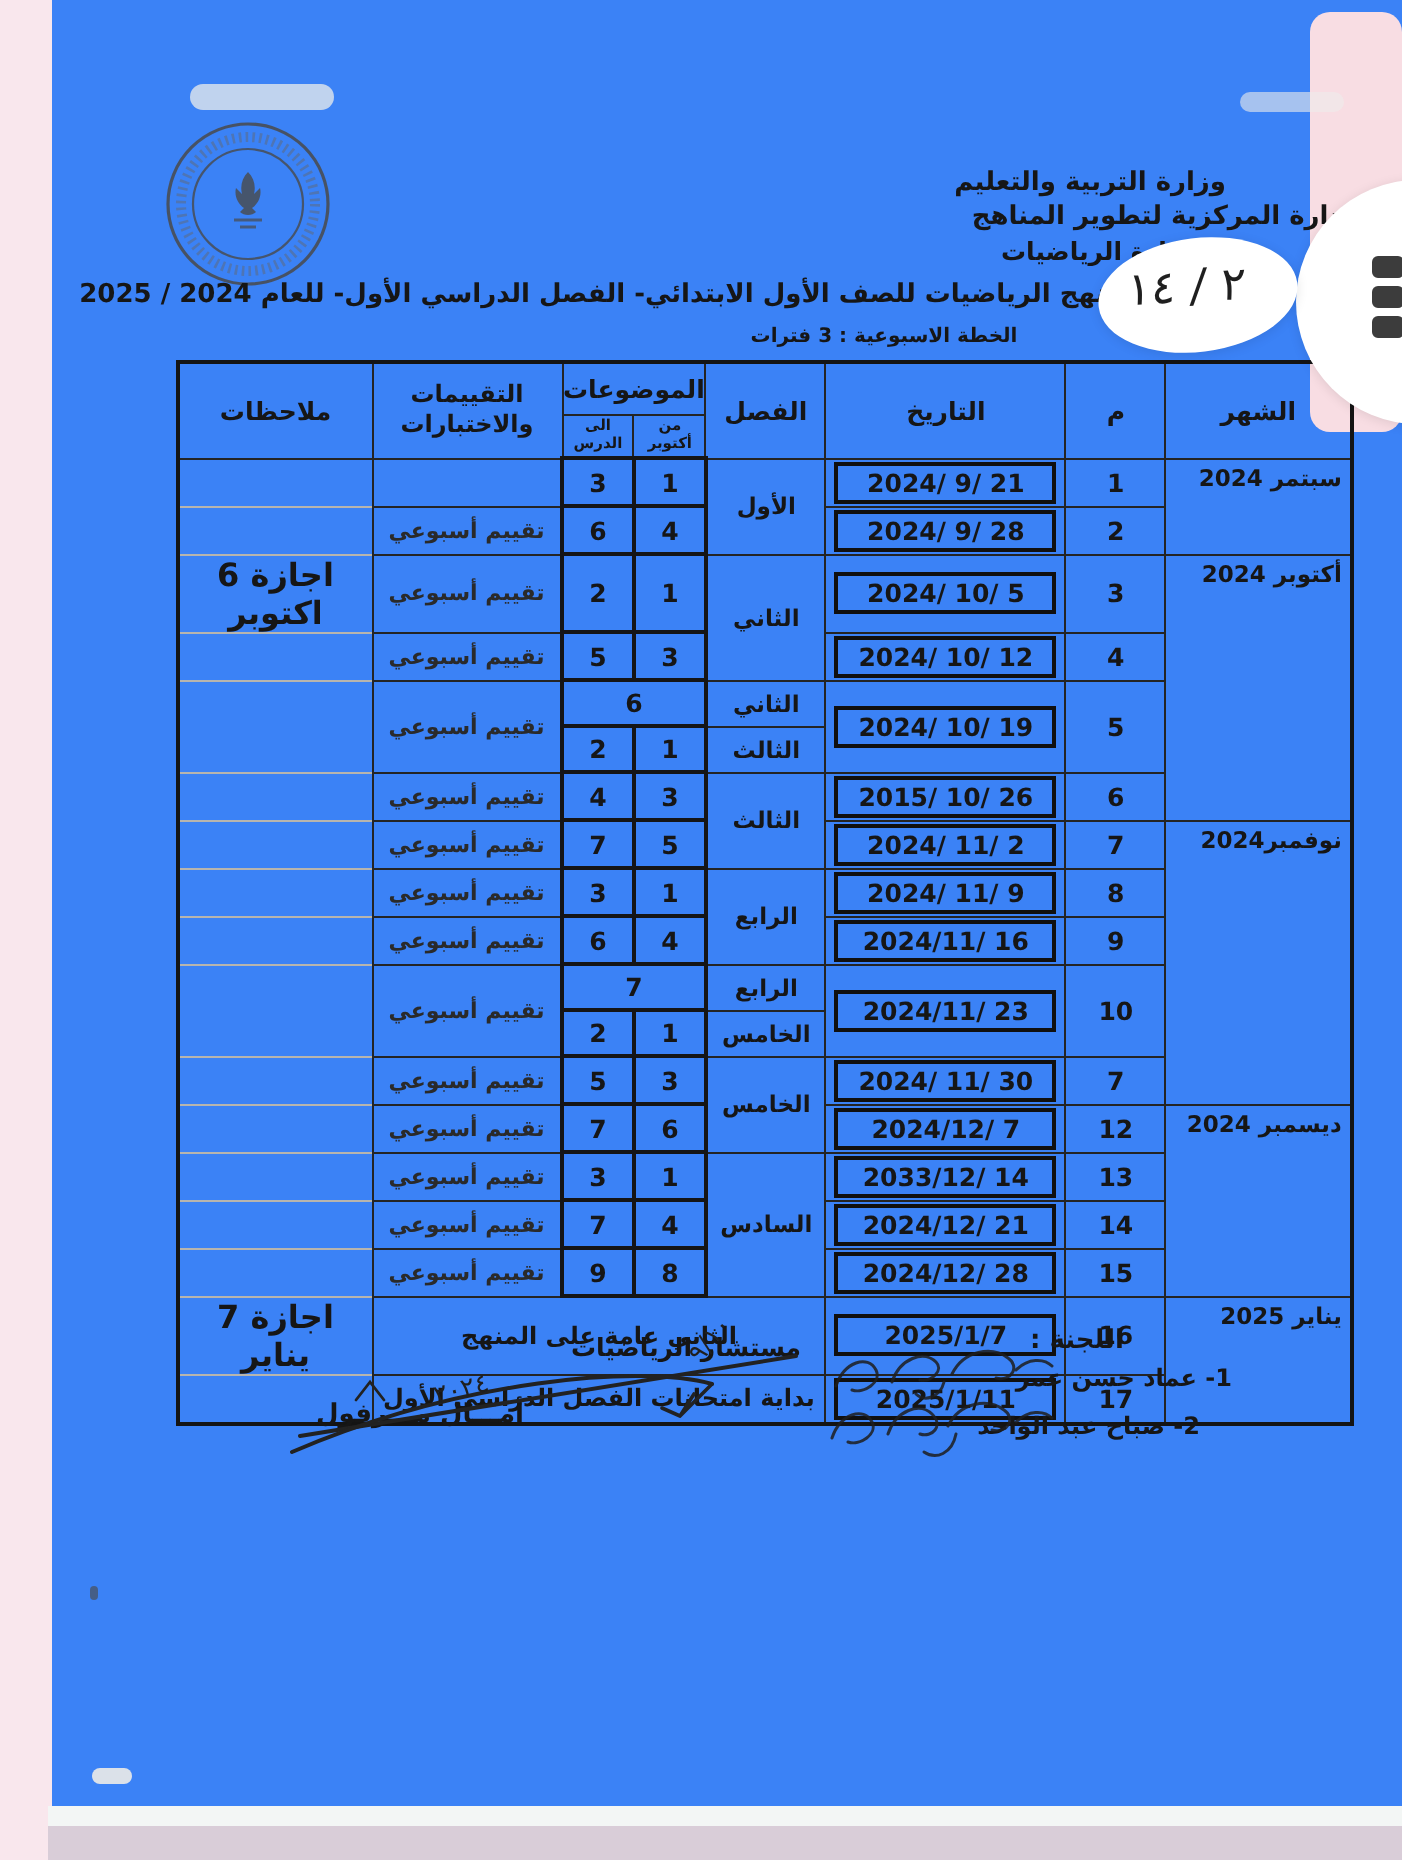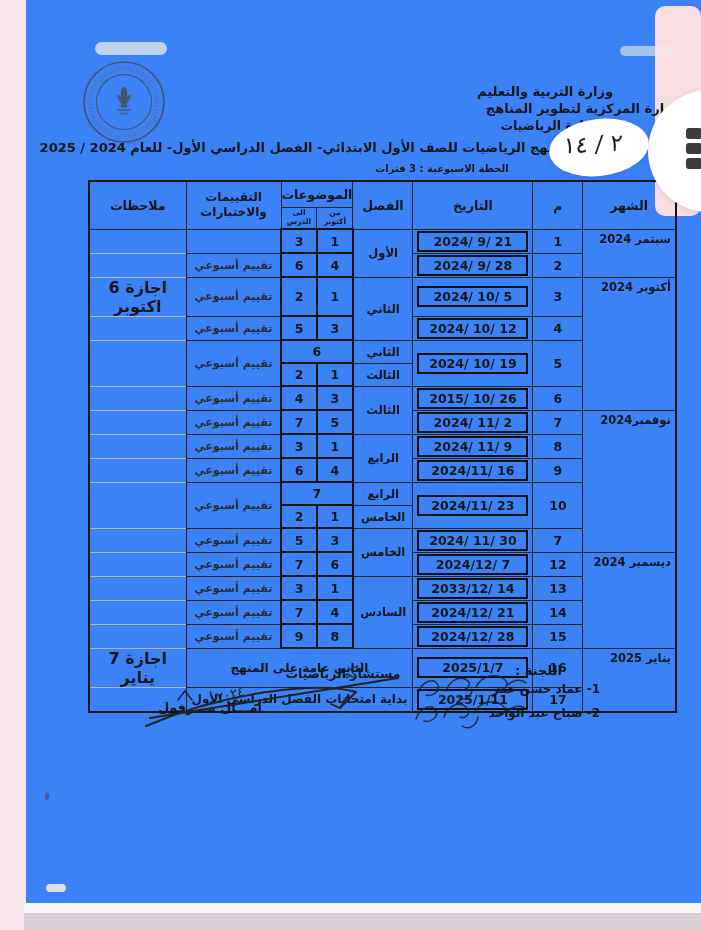--- a/index.html
+++ b/index.html
@@ -44,21 +44,21 @@
   td.c-chap{font-size:11.5px;font-weight:bold;}
   td.tp{border-width:2px;border-color:#151515;font-size:12.5px;font-weight:bold;}
   td.c-assess{font-size:11px;font-weight:bold;color:#2a2a2a;}
   td.c-notes{font-size:16px;font-weight:bold;border-top:1px solid #a21caf;border-bottom:1px solid #b7b5ae;}
   td.c-merged{font-size:12px;font-weight:bold;}
   .db{border:2px solid #101010;margin:1px 4px;height:17px;line-height:17px;font-weight:bold;font-size:12.5px;background:transparent;}
   
   .foot{direction:rtl;font-weight:bold;}
   .committee-label{left:515px;top:663px;font-size:13px;}
   .citem{width:132px;text-align:right;font-size:12px;white-space:nowrap;}
-  .ci1{left:468px;top:682px;}
+  .ci1{left:484px;top:682px;}
   .ci2{left:468px;top:706px;}
   .adv-title{left:283px;top:666px;width:120px;font-size:12.5px;text-align:center;}
   .adv-name{left:145px;top:700px;width:130px;font-size:13px;text-align:center;white-space:nowrap;}
   .sig{position:absolute;z-index:5;}
   svg text{font-family:"DejaVu Sans",sans-serif;}
 </style>
 </head>
 <body>
 
 <div class="screen">

